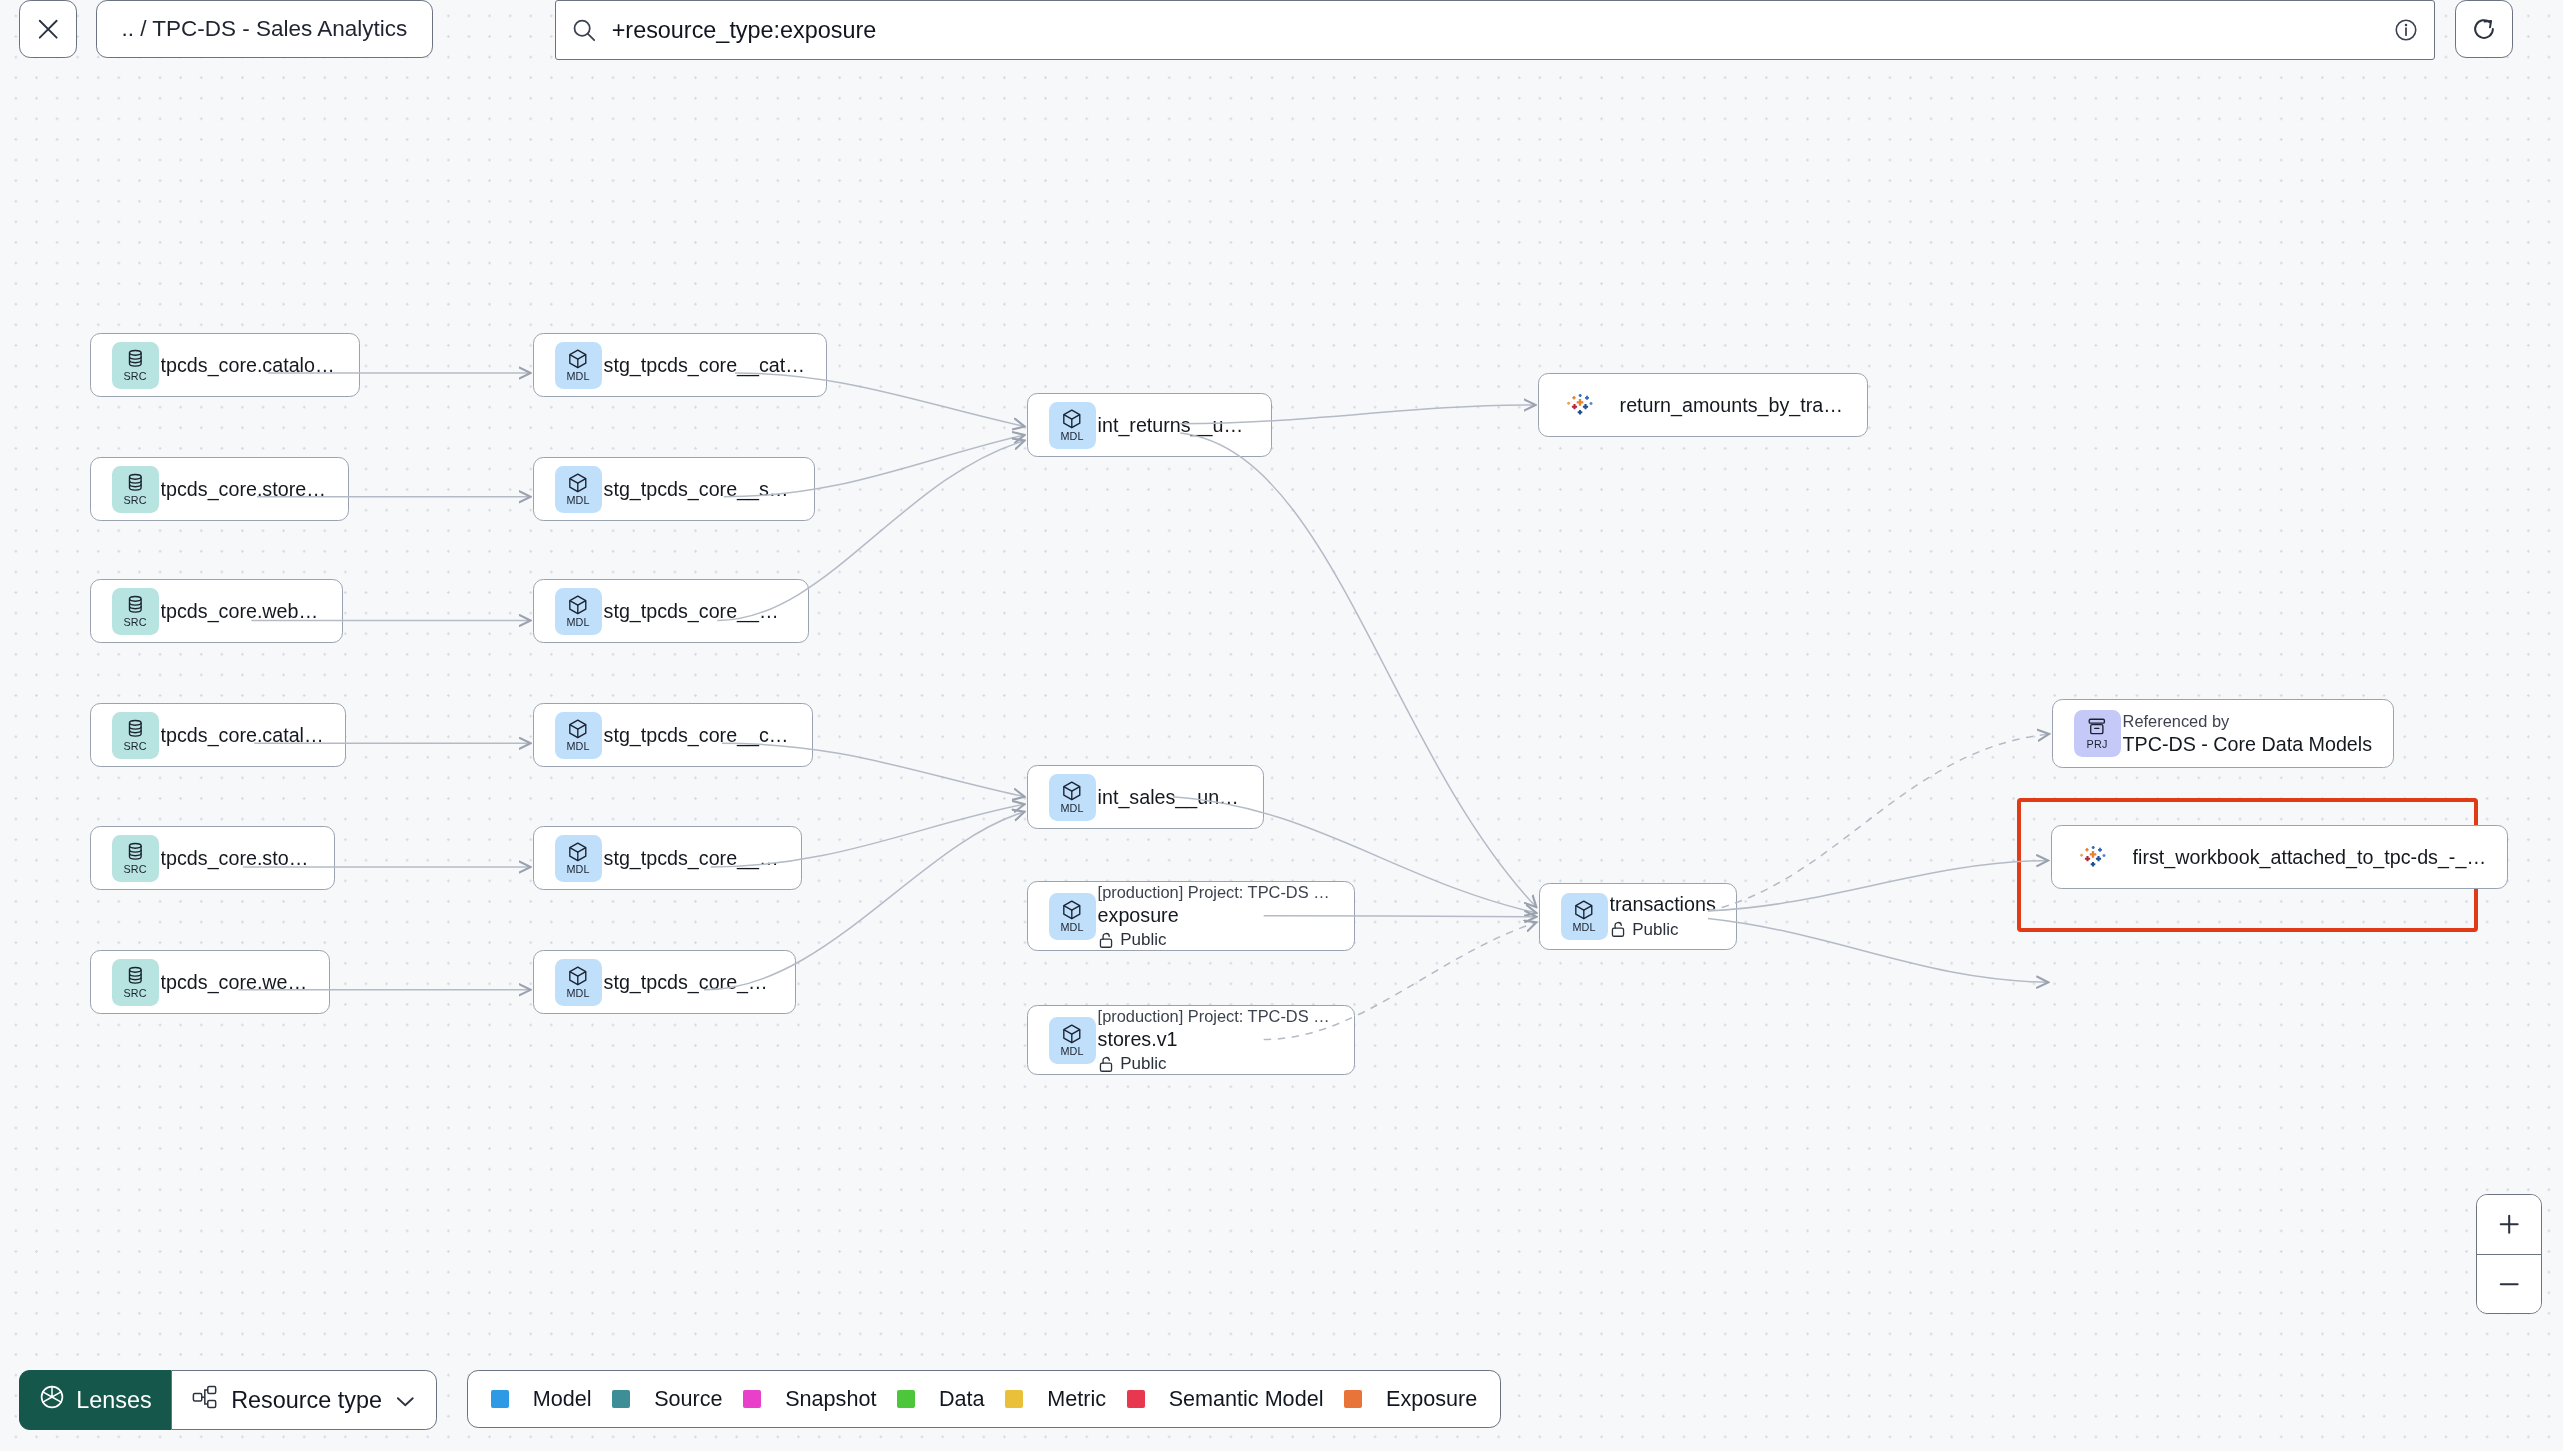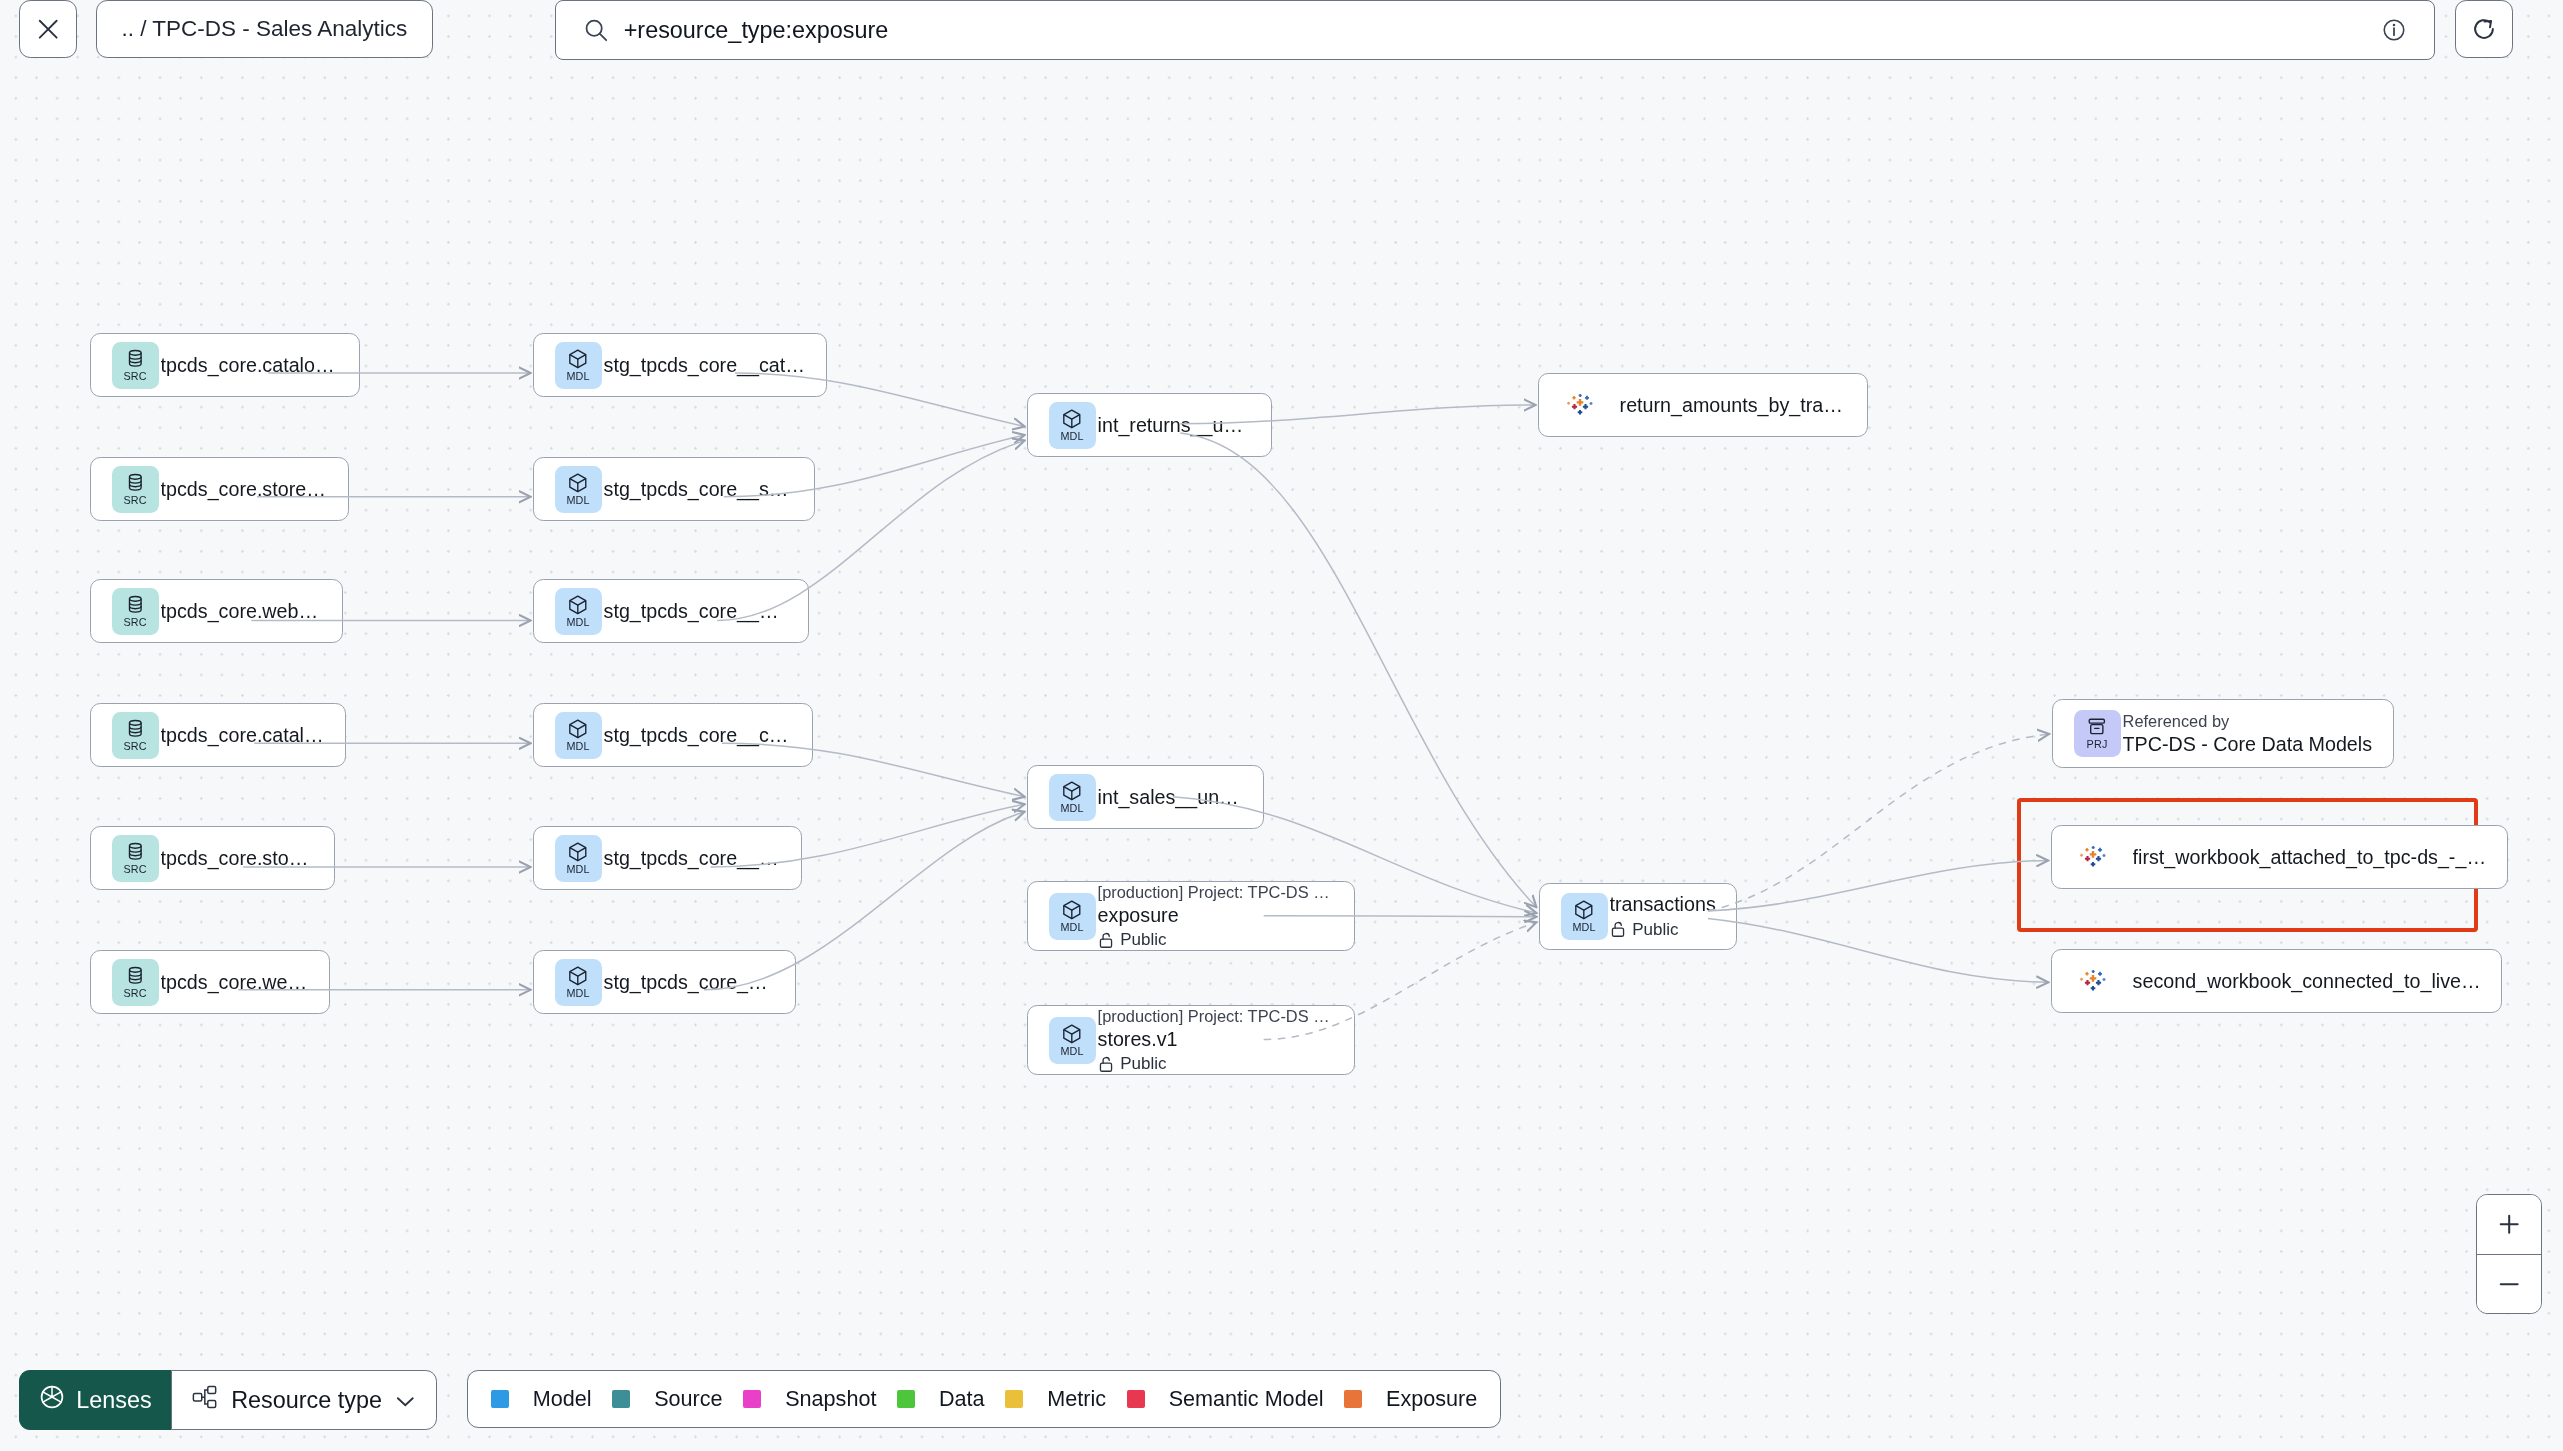--- a/index.html
+++ b/index.html
@@ -52,23 +52,23 @@
     flex: 0 0 auto;
   }
   .searchwrap {
     position: relative;
     height: 60px;
     margin-left: 122px;
     flex: 1 1 auto;
     max-width: 1880px;
     background: #ffffff;
     border: 1.5px solid #6b7280;
-    border-radius: 8px;
+    border-radius: 3px;
     display: flex; align-items: center;
-    padding: 0 27px;
+    padding: 0 15px;
   }
   .search-icon { flex: 0 0 auto; margin-right: 15px; display:flex; }
   .search-input {
     flex: 1 1 auto;
     border: none; outline: none;
     font-family: "Liberation Sans", sans-serif;
     font-size: 23.4px;
     color: #11151f;
     background: transparent;
   }
@@ -627,38 +627,20 @@
             <path d="M7.3,4.6 L10.7,4.6 M9,2.8999999999999995 L9,6.3" stroke="#e8822d" stroke-width="1.6" stroke-linecap="butt"></path>
             <path d="M13.7,2.4 L16.7,2.4 M15.2,0.8999999999999999 L15.2,3.9" stroke="#2f6bbf" stroke-width="1.5" stroke-linecap="butt"></path>
             <path d="M2.1,10 L5.1,10 M3.6,8.5 L3.6,11.5" stroke="#e8a25a" stroke-width="1.5" stroke-linecap="butt"></path>
             <path d="M24.5,10.2 L27.5,10.2 M26,8.7 L26,11.7" stroke="#5a86c4" stroke-width="1.5" stroke-linecap="butt"></path>
           </svg>
         </span>
         <div class="labels" style="max-width: 394px;">
           <div class="nlabel">first_workbook_attached_to_tpc-ds_-_…</div>
         </div>
       </div>
-      <div class="node" style="left: 2051px; top: 949px; height: 64px;">
-        <span class="tableau-icon">
-          <svg width="30" height="24.4" viewBox="0 0 30 24">
-            <path d="M6.9,13.5 L12.1,13.5 M9.5,10.9 L9.5,16.1" stroke="#b4243b" stroke-width="2.1" stroke-linecap="butt"></path>
-            <path d="M17.9,13.5 L23.1,13.5 M20.5,10.9 L20.5,16.1" stroke="#1f4e96" stroke-width="2.1" stroke-linecap="butt"></path>
-            <path d="M12.7,19 L17.3,19 M15,16.7 L15,21.3" stroke="#1f4e96" stroke-width="2" stroke-linecap="butt"></path>
-            <path d="M11.7,9.2 L18.3,9.2 M15,5.8999999999999995 L15,12.5" stroke="#e8822d" stroke-width="2.4" stroke-linecap="butt"></path>
-            <path d="M20,4.6 L24,4.6 M22,2.5999999999999996 L22,6.6" stroke="#2f6bbf" stroke-width="1.8" stroke-linecap="butt"></path>
-            <path d="M7.3,4.6 L10.7,4.6 M9,2.8999999999999995 L9,6.3" stroke="#e8822d" stroke-width="1.6" stroke-linecap="butt"></path>
-            <path d="M13.7,2.4 L16.7,2.4 M15.2,0.8999999999999999 L15.2,3.9" stroke="#2f6bbf" stroke-width="1.5" stroke-linecap="butt"></path>
-            <path d="M2.1,10 L5.1,10 M3.6,8.5 L3.6,11.5" stroke="#e8a25a" stroke-width="1.5" stroke-linecap="butt"></path>
-            <path d="M24.5,10.2 L27.5,10.2 M26,8.7 L26,11.7" stroke="#5a86c4" stroke-width="1.5" stroke-linecap="butt"></path>
-          </svg>
-        </span>
-        <div class="labels" style="max-width: 394px;">
-          <div class="nlabel">second_workbook_connected_to_live…</div>
-        </div>
-      </div>
       <div class="highlight-box" style="left: 2017px; top: 798px; width: 461px; height: 134px; border-color: rgb(224, 58, 23);"></div>
     </div>
 
   <div class="zoomctl">
     <button>
       <span>
         <svg width="24.4" height="24.4" viewBox="0 0 26 26">
           <path d="M13,4 L13,22 M4,13 L22,13" stroke="#2b3240" stroke-width="2.2" stroke-linecap="round"></path>
         </svg>
       </span>

